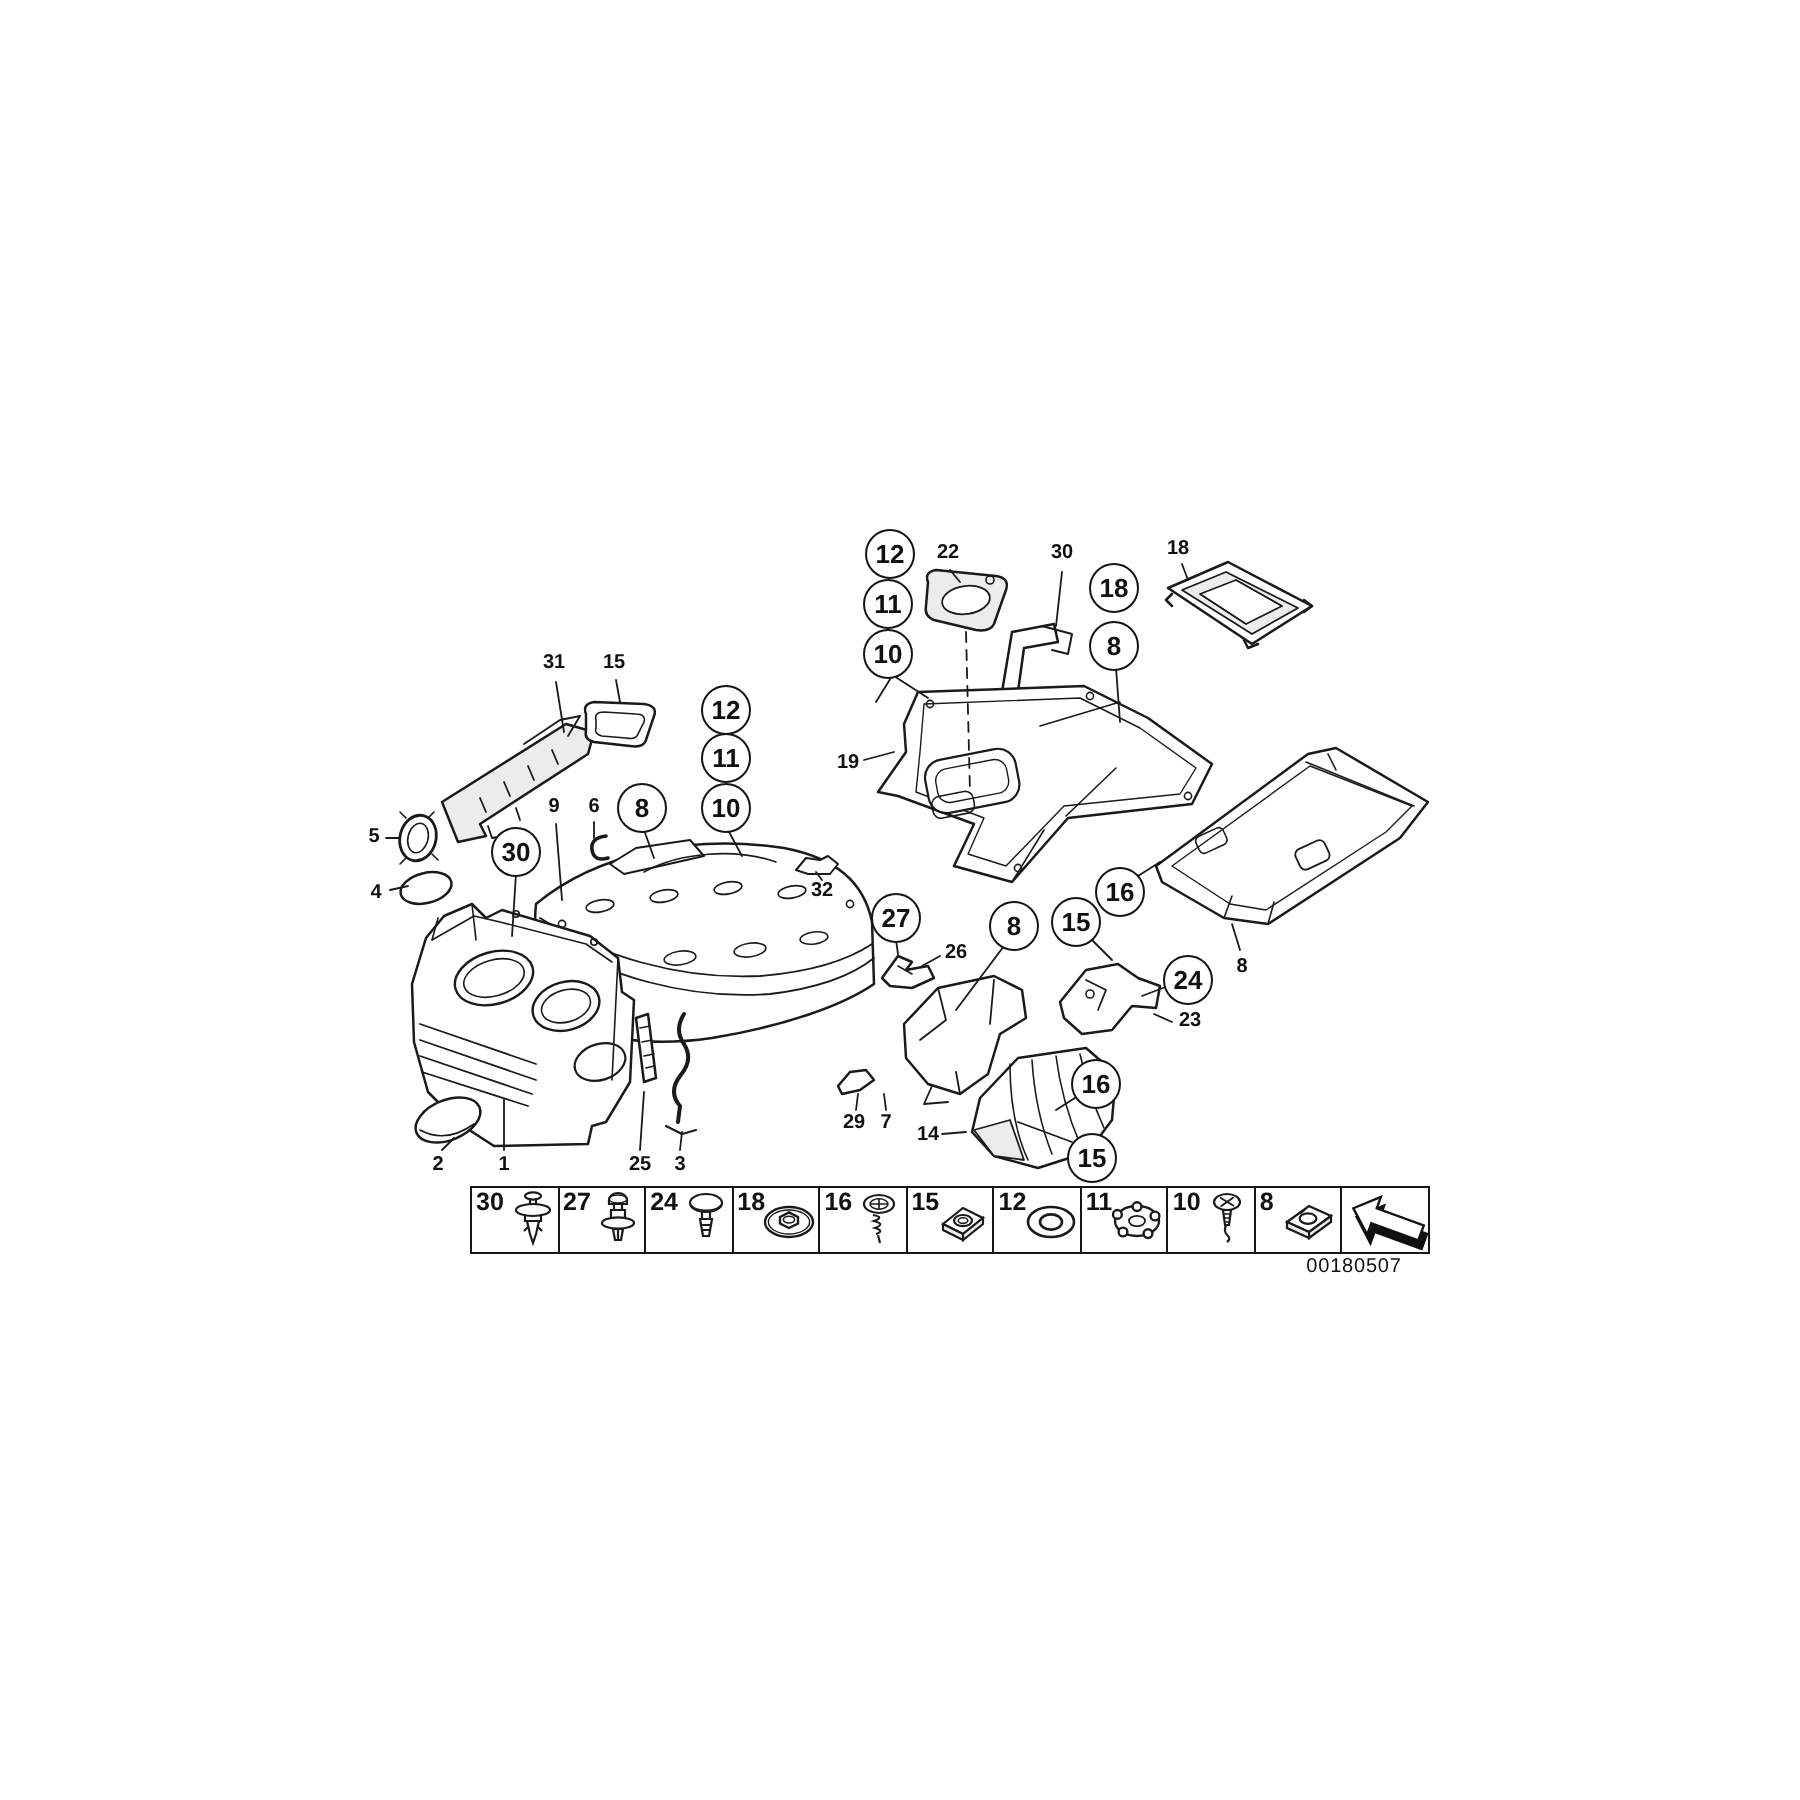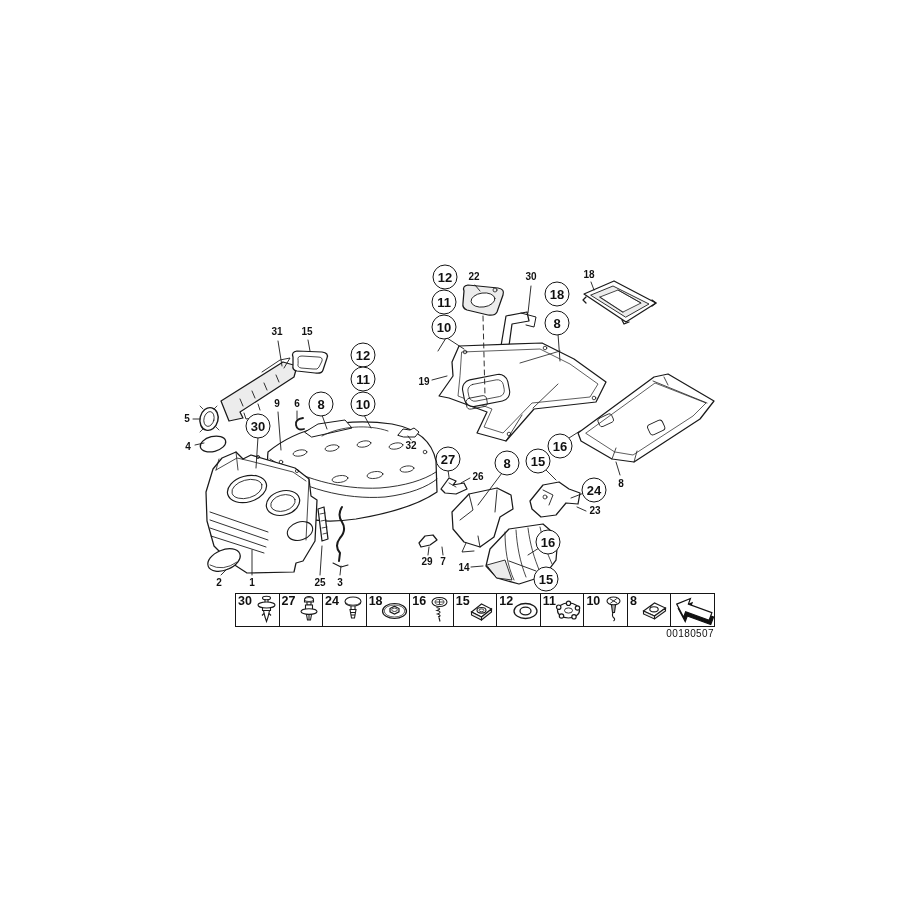--- a/index.html
+++ b/index.html
@@ -11,21 +11,21 @@
            font-size:13px;font-weight:700;transform:translate(-50%,-50%);line-height:1;}
   .plabel{position:absolute;transform:translate(-50%,-50%);font-size:10px;font-weight:700;
           line-height:1;white-space:nowrap;}
   .legend{position:absolute;left:235px;top:593px;width:480px;height:34px;
           border:1.6px solid #151515;display:flex;box-sizing:border-box;background:#fff;}
   .legend .cell{position:relative;flex:1 1 0;border-left:1.4px solid #151515;box-sizing:border-box;}
   .legend .cell:first-child{border-left:none;}
   .legend .num{position:absolute;left:2px;top:1px;font-size:12.5px;font-weight:700;line-height:1;}
   .legend .ic{position:absolute;right:0px;top:0px;}
   .legend .ic-center{position:absolute;left:1px;top:0px;}
-  .docnum{position:absolute;left:640px;top:628px;width:74px;text-align:right;
+  .docnum{position:absolute;left:640px;top:628px;width:74px;text-align:center;
           font-size:10px;font-weight:400;letter-spacing:0.4px;line-height:1.2;}
 </style>
 </head>
 <body>
 
 <div class="stage">
 
   <svg class="artwork" viewBox="0 0 900 900" fill="none" stroke="#1a1a1a" stroke-width="1.25" stroke-linejoin="round" stroke-linecap="round">
 
     <g>

